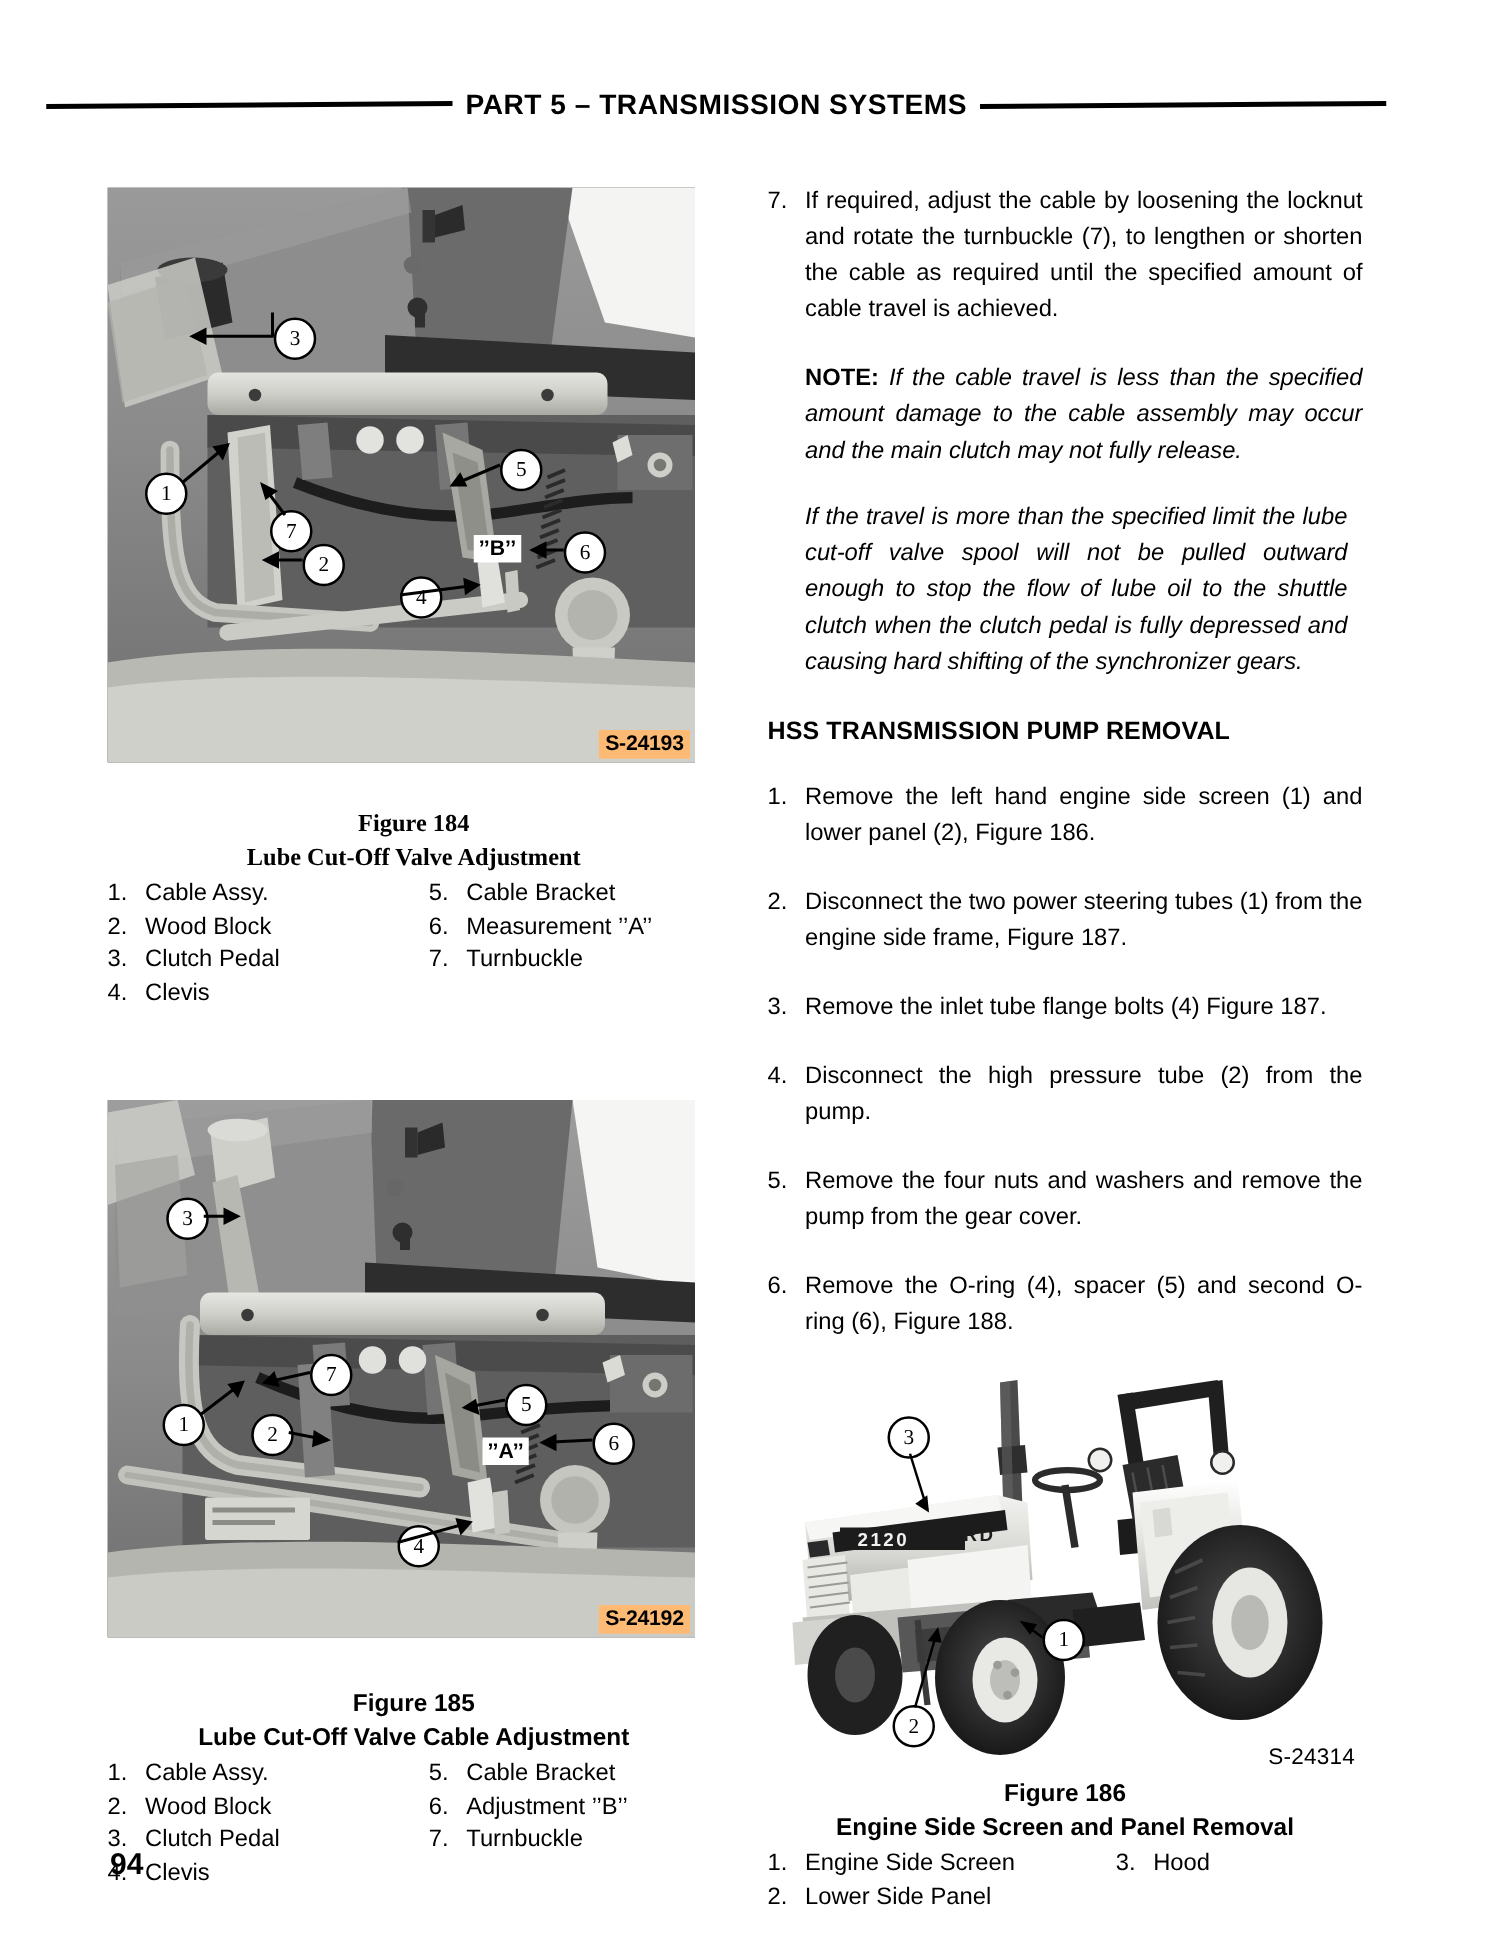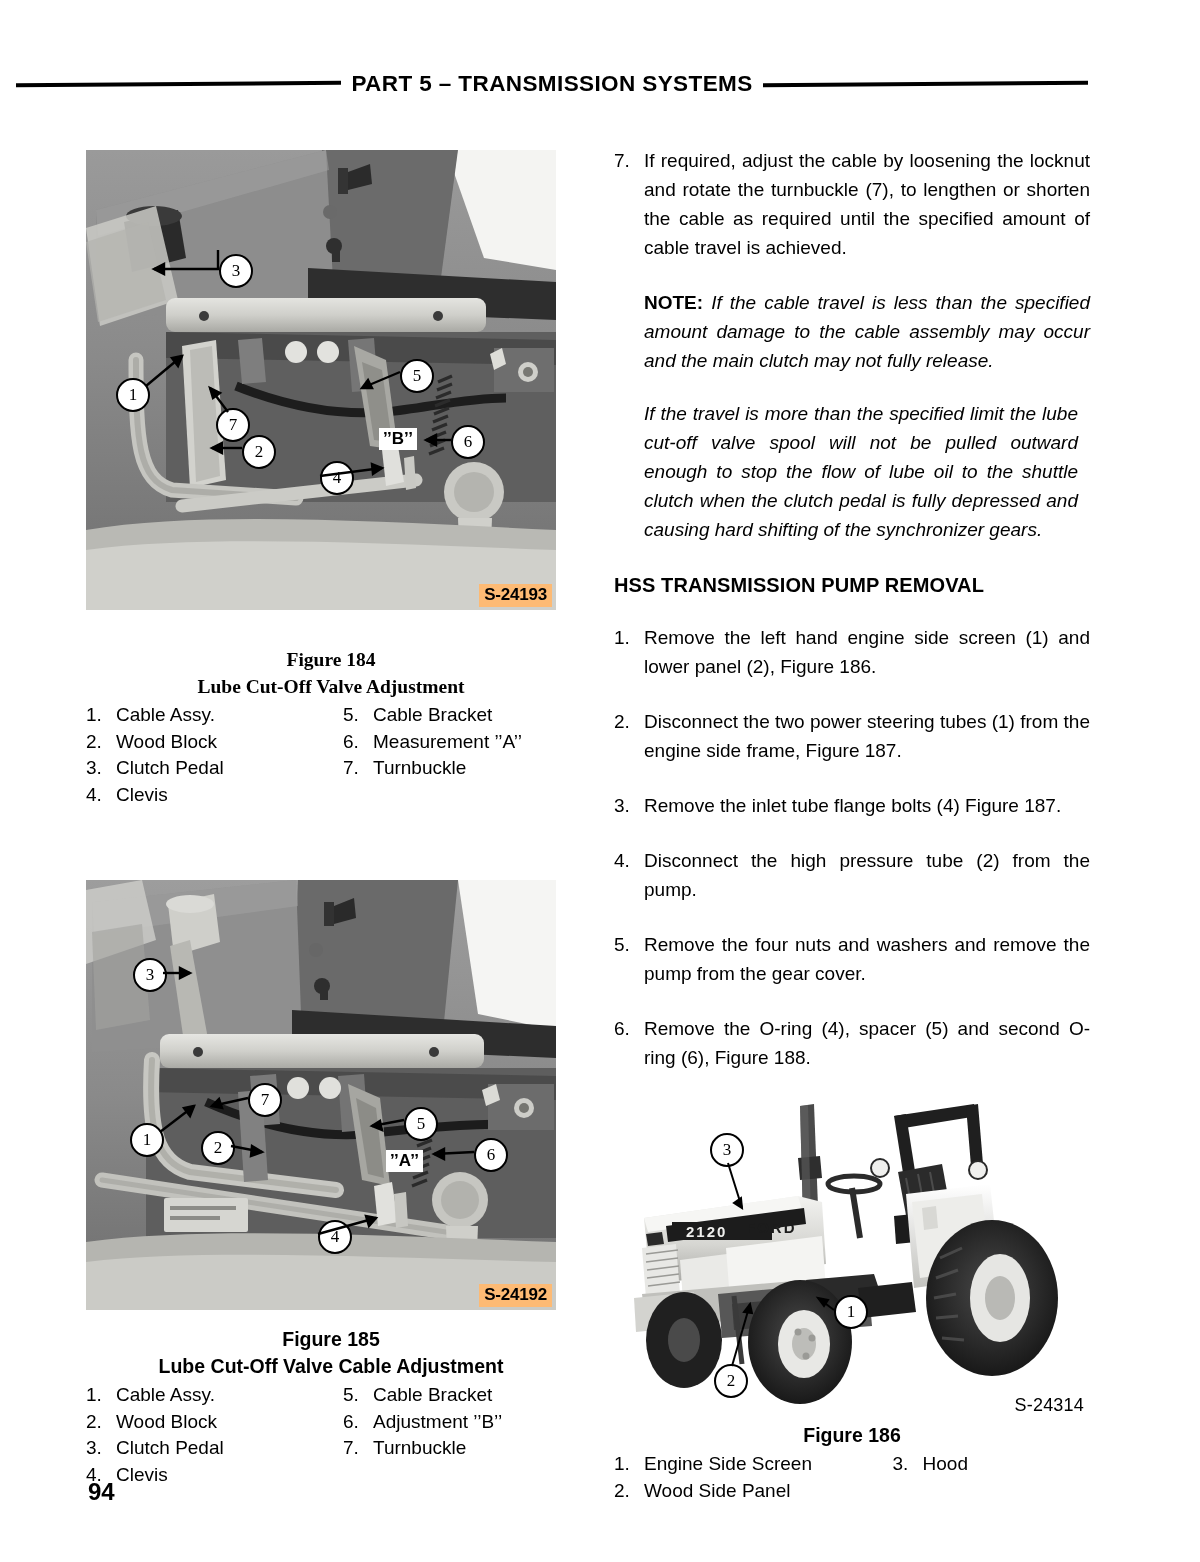--- a/index.html
+++ b/index.html
@@ -18,20 +18,21 @@
 
   
   .page-header {
     position: absolute;
     left: 0; top: 64px;
     width: 1104px;
     height: 40px;
     display: flex;
     align-items: center;
     justify-content: space-between;
+    padding-left: 21px;
   }
   .hrule {
     flex: 1 1 auto;
     height: 0;
     border-top: 4px solid #000;
     transform: rotate(-0.45deg);
   }
   .hrule.left  { margin-right: 10px; margin-left: 16px; }
   .hrule.right { margin-left: 10px;  margin-right: 16px; }
   .page-header-title {
@@ -505,21 +506,21 @@
         <line x1="388" y1="272" x2="348" y2="274"></line>
         <polygon points="348,274 358,269 358,279" fill="#000"></polygon>
         <line x1="232" y1="354" x2="290" y2="338"></line>
         <polygon points="290,338 280,336 283,346" fill="#000"></polygon>
       </g>
     </svg>
 
     <div class="code-tag">S-24192</div>
   </div>
 
-  <div class="fig-caption" style="margin-top:16px;">
+  <div class="fig-caption" style="margin-top:40px;">
     <div class="fig-num">Figure 185</div>
     <div class="fig-title">Lube Cut-Off Valve Cable Adjustment</div>
   </div>
   <div class="legend">
     <div class="legend-col">
       <div class="legend-row">
         <span class="ln">1.</span>
         <span class="lt">Cable Assy.</span>
       </div>
       <div class="legend-row">
@@ -709,30 +710,31 @@
         <line x1="110" y1="268" x2="128" y2="206"></line>
         <polygon points="128,206 122,214 130,215" fill="#000"></polygon>
       </g>
     </svg>
 
     <div class="tractor-code">S-24314</div>
   </div>
 
   <div class="fig-caption" style="margin-top:4px;">
     <div class="fig-num">Figure 186</div>
+    <div class="fig-title">Engine Side Screen and Panel Removal</div>
   </div>
   <div class="legend">
     <div class="legend-col" style="width:56%;">
       <div class="legend-row">
         <span class="ln">1.</span>
         <span class="lt">Engine Side Screen</span>
       </div>
       <div class="legend-row">
         <span class="ln">2.</span>
-        <span class="lt">Wood Side Panel</span>
+        <span class="lt">Lower Side Panel</span>
       </div>
     </div>
     <div class="legend-col second" style="width:44%;">
       <div class="legend-row">
         <span class="ln">3.</span>
         <span class="lt">Hood</span>
       </div>
     </div>
   </div>
 </div>

